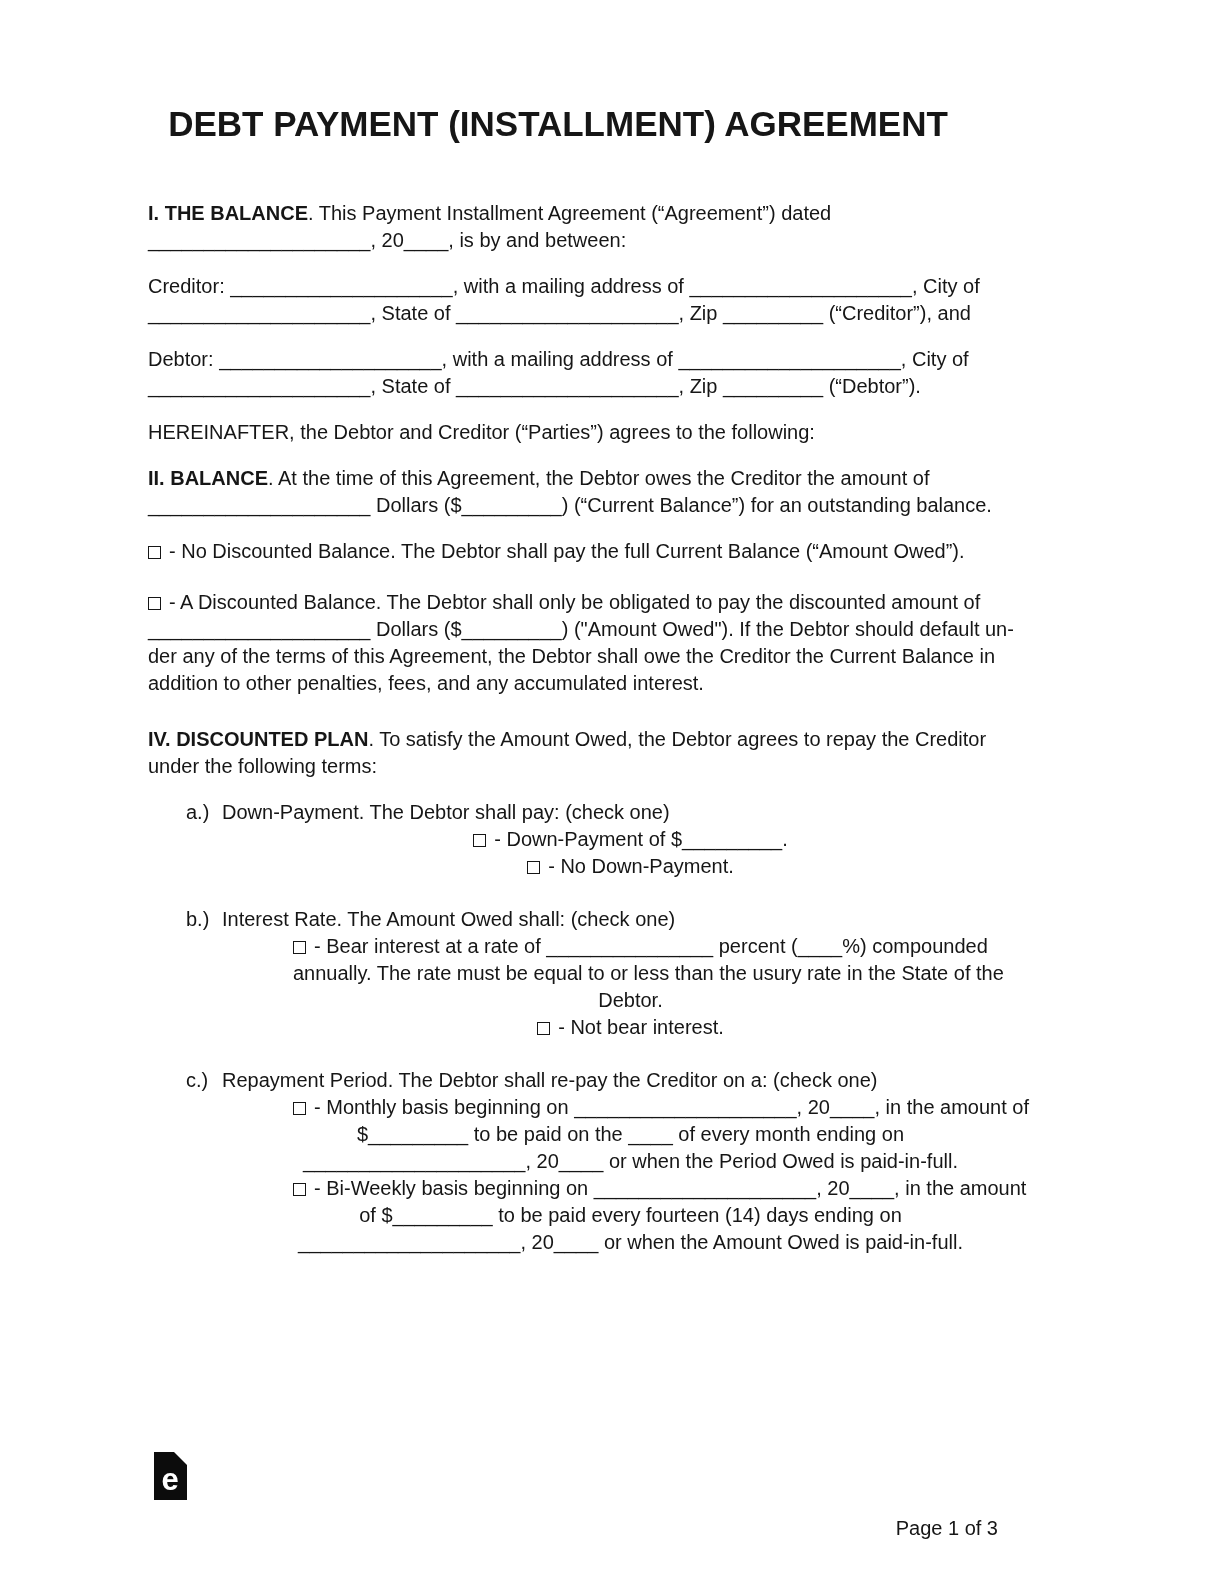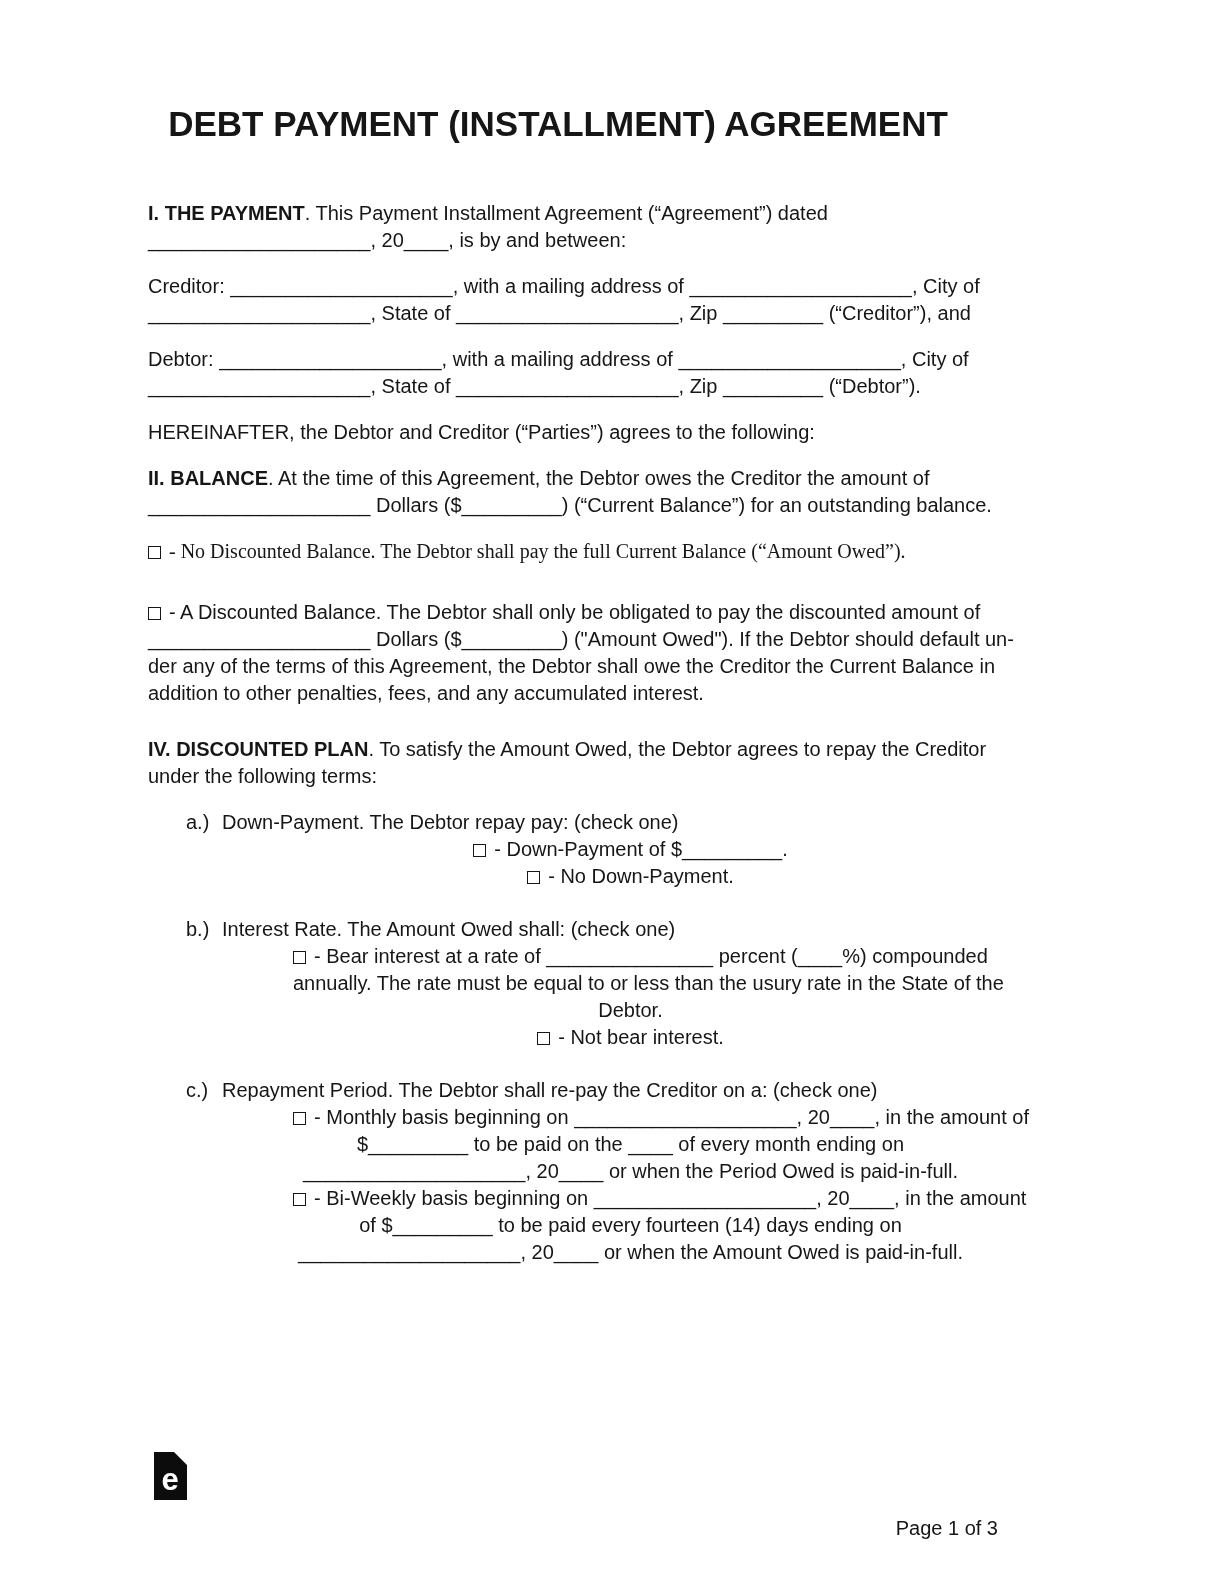--- a/index.html
+++ b/index.html
@@ -24,21 +24,21 @@
   }
   .para {
     margin: 0 0 19px 0;
     font-size: 20px;
     line-height: 27px;
     white-space: pre;
   }
   .para strong { font-weight: bold; }
   .opt { white-space: pre; font-size: 20px; line-height: 27px; margin: 0; }
   .opt.para-gap { margin-bottom: 29px; }
-  .opt.para-gap-lg { margin-bottom: 34px; font-family: Liberation Serif, serif; }
+  .opt.para-gap-lg { margin-bottom: 24px; }
   .cb {
     display: inline-block;
     width: 13px; height: 13px;
     border: 1.5px solid #161616;
     background: #ffffff;
     vertical-align: -1px;
     margin-right: 8px;
   }
   .sub { margin: 0 0 26px 38px; }
   .sub-head { margin: 0; font-size: 20px; line-height: 27px; white-space: pre; }
@@ -54,21 +54,21 @@
   }
 </style>
 </head>
 <body>
 
 <div class="page">
   <div class="content">
 
     <h1 class="doc-title">DEBT PAYMENT (INSTALLMENT) AGREEMENT</h1>
 
-    <p class="para"><strong>I. THE PAYMENT</strong><span>. This Payment Installment Agreement (“Agreement”) dated
+    <p class="para"><strong>I. THE BALANCE</strong><span>. This Payment Installment Agreement (“Agreement”) dated
 ____________________, 20____, is by and between:</span></p>
 
     <p class="para">Creditor: ____________________, with a mailing address of ____________________, City of
 ____________________, State of ____________________, Zip _________ (“Creditor”), and</p>
 
     <p class="para">Debtor: ____________________, with a mailing address of ____________________, City of
 ____________________, State of ____________________, Zip _________ (“Debtor”).</p>
 
     <p class="para">HEREINAFTER, the Debtor and Creditor (“Parties”) agrees to the following:</p>
 
@@ -80,21 +80,21 @@
 
     <div class="opt para-gap"><span class="cb"></span><span>- A Discounted Balance. The Debtor shall only be obligated to pay the discounted amount of
 ____________________ Dollars ($_________) ("Amount Owed"). If the Debtor should default un-
 der any of the terms of this Agreement, the Debtor shall owe the Creditor the Current Balance in
 addition to other penalties, fees, and any accumulated interest.</span></div>
 
     <p class="para"><strong>IV. DISCOUNTED PLAN</strong><span>. To satisfy the Amount Owed, the Debtor agrees to repay the Creditor
 under the following terms:</span></p>
 
     <div class="sub">
-      <p class="sub-head"><span class="sub-label">a.)</span><span>Down-Payment. The Debtor repay pay: (check one)</span></p>
+      <p class="sub-head"><span class="sub-label">a.)</span><span>Down-Payment. The Debtor shall pay: (check one)</span></p>
       <div class="sub-opts">
         <div class="opt"><span class="cb"></span><span>- Down-Payment of $_________.</span></div>
         <div class="opt"><span class="cb"></span><span>- No Down-Payment.</span></div>
       </div>
     </div>
 
     <div class="sub">
       <p class="sub-head"><span class="sub-label">b.)</span><span>Interest Rate. The Amount Owed shall: (check one)</span></p>
       <div class="sub-opts">
         <div class="opt"><span class="cb"></span><span>- Bear interest at a rate of _______________ percent (____%) compounded

